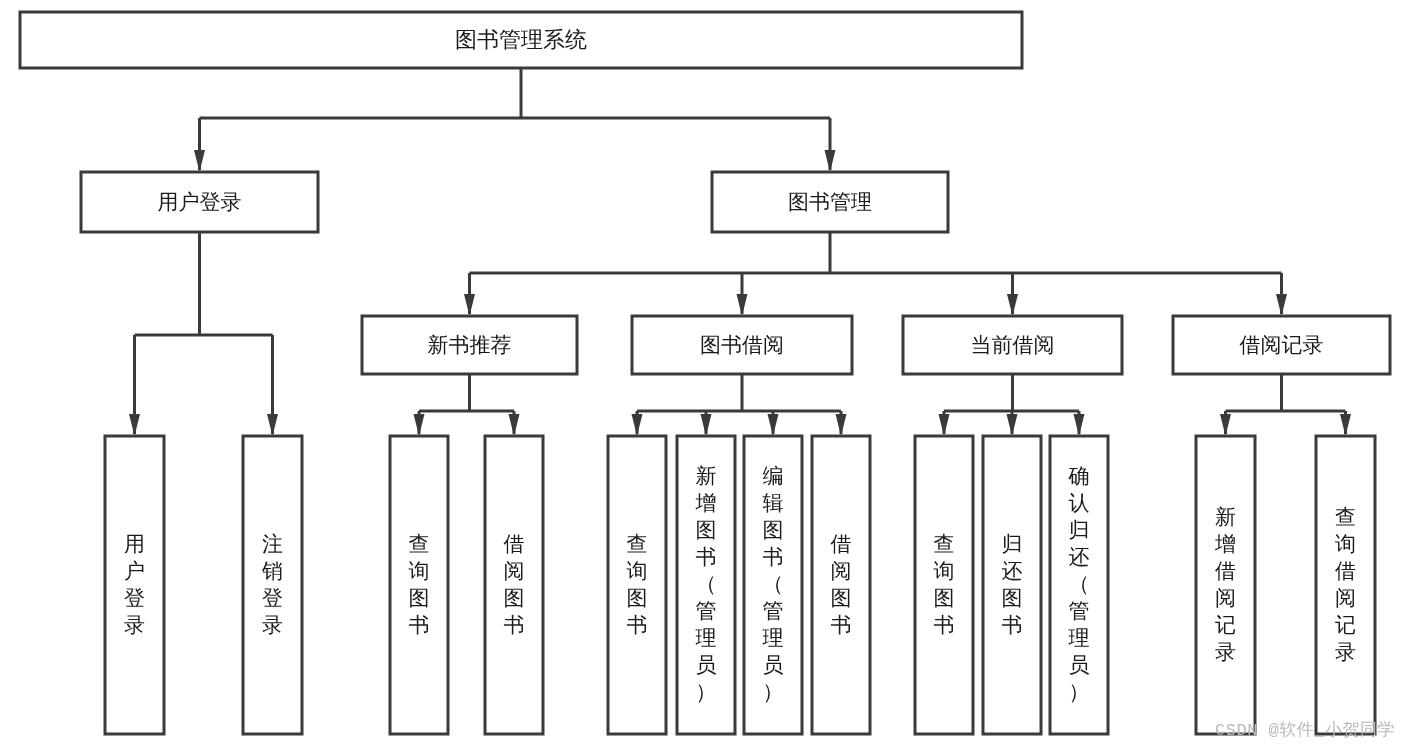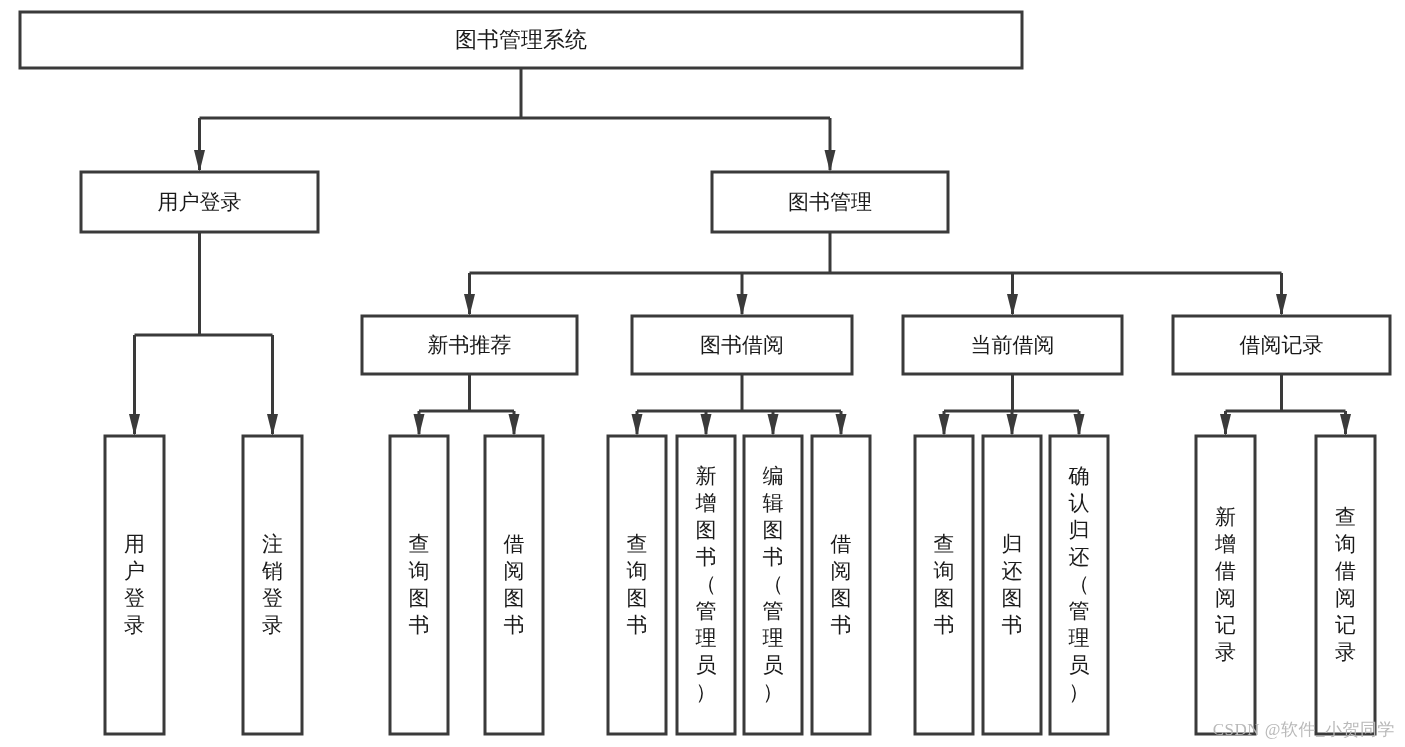--- a/index.html
+++ b/index.html
@@ -53,21 +53,21 @@
     fill: none;
   }
   .arrow-head {
     fill: #3a3a3a;
     stroke: none;
   }
   .watermark {
     position: absolute;
     right: 10px;
     bottom: 6px;
-    font-family: Liberation Serif, serif;
+    font-family: Liberation Mono, monospace;
     font-size: 17px;
     color: #b9b9b9;
     white-space: nowrap;
     letter-spacing: 0.5px;
   }
 </style>
 </head>
 <body>
 
 <div id="chart-root">

